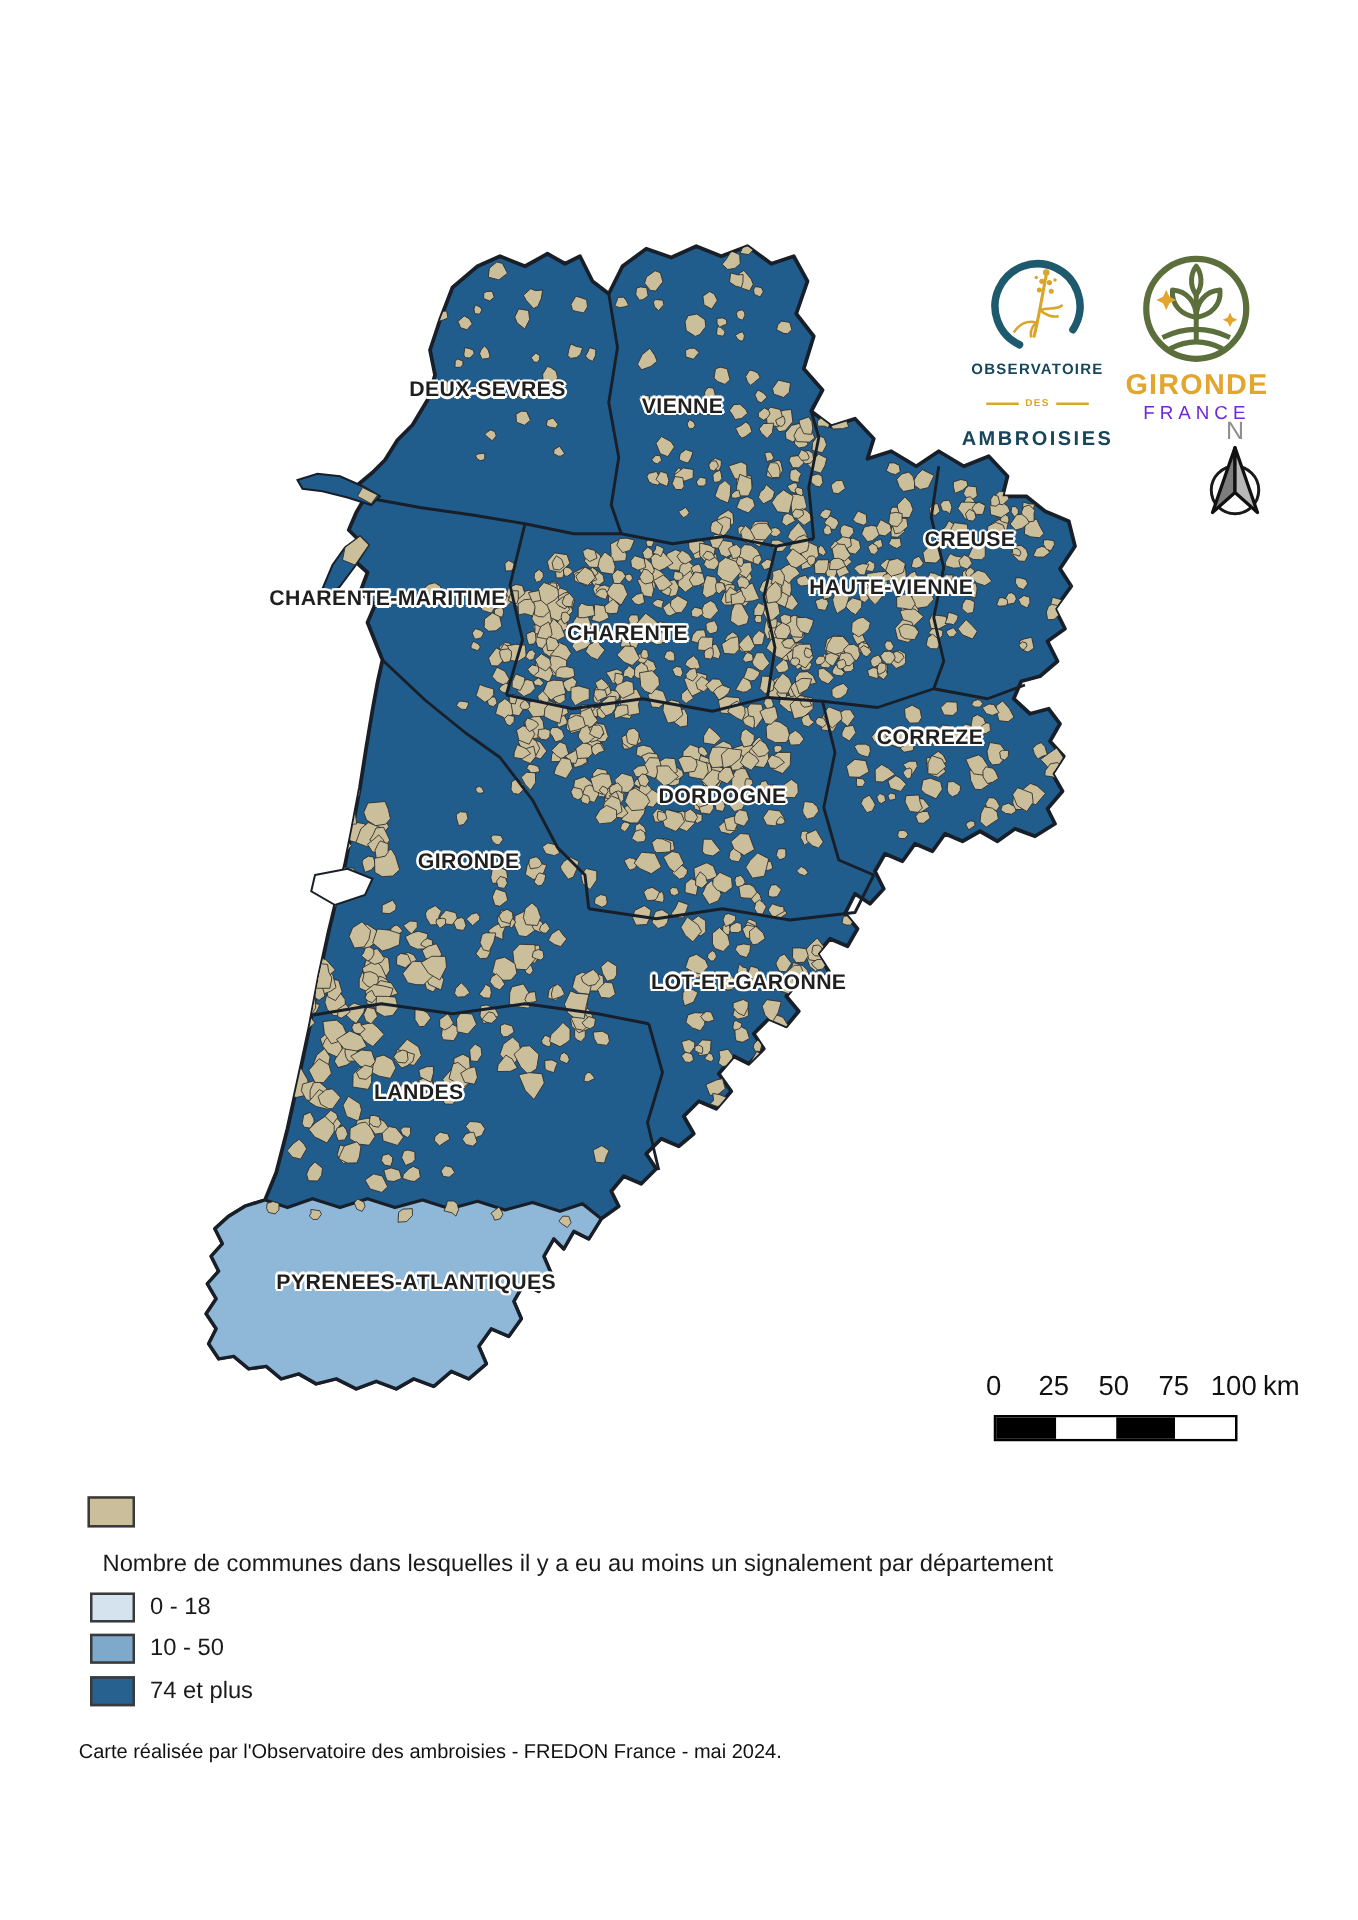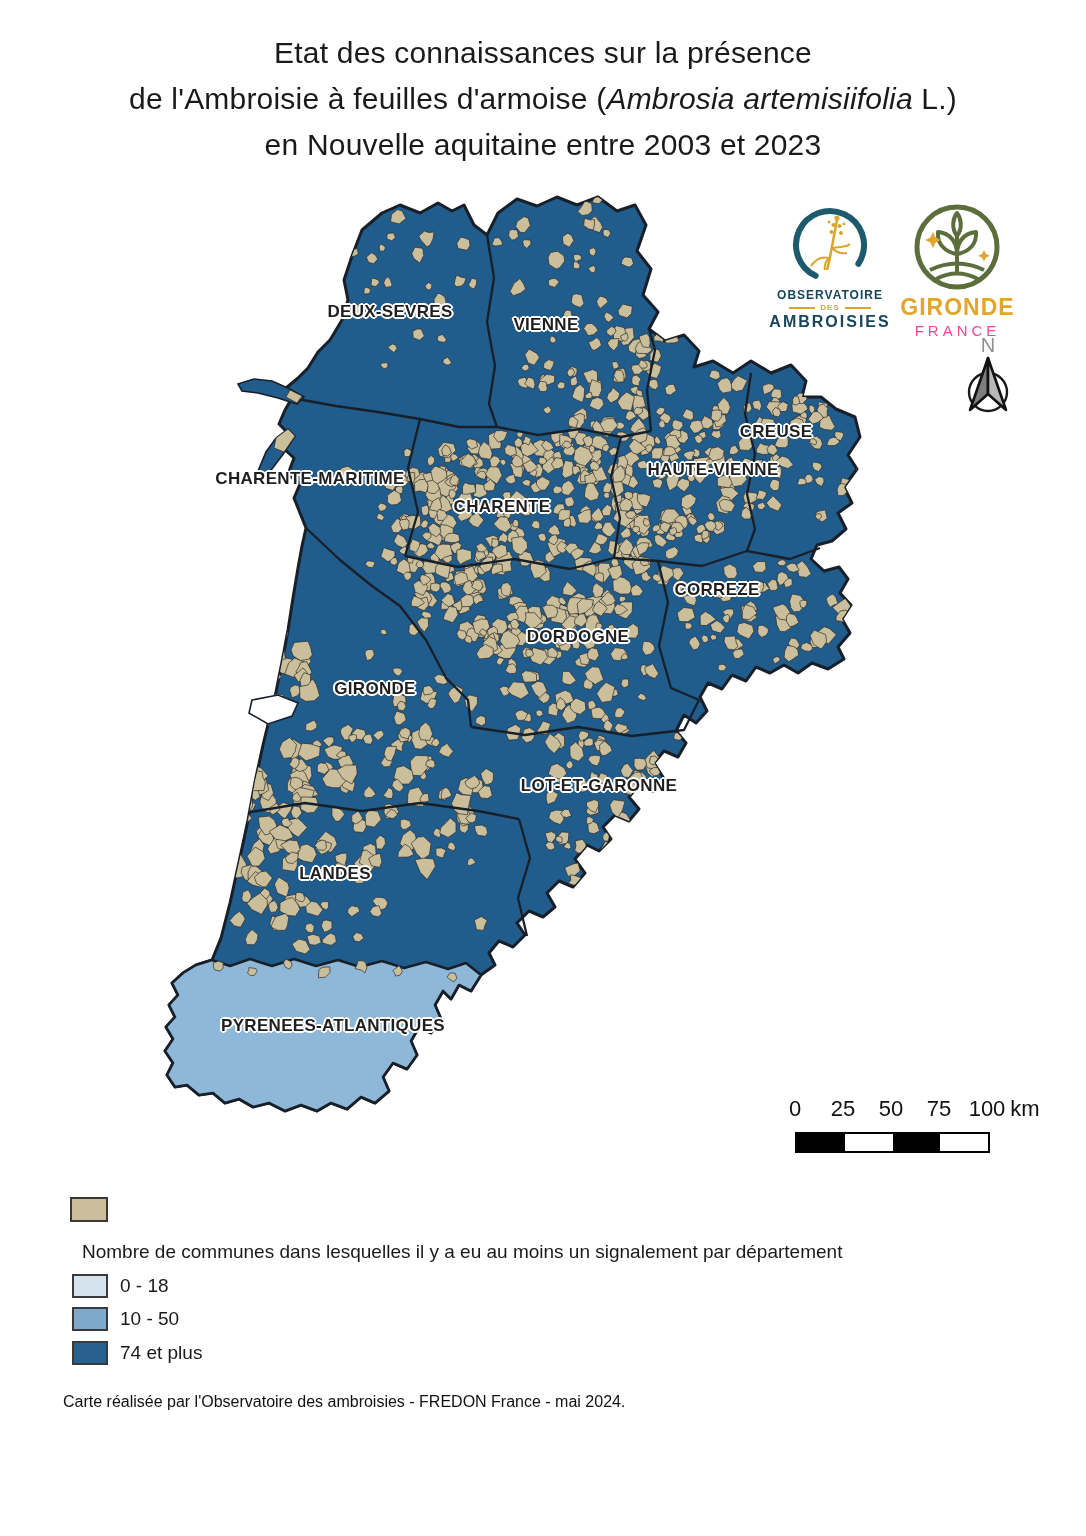--- a/index.html
+++ b/index.html
@@ -6,26 +6,26 @@
   body{font-family:"Liberation Sans", sans-serif;}
   #page{position:relative;width:1086px;height:1536px;background:#fff;overflow:hidden;margin:0 auto;}
   
   .title-block{position:absolute;left:0;top:30px;width:1086px;text-align:center;color:#1a1a1a;
     font-size:30px;line-height:46px;font-weight:500;letter-spacing:0.2px;}
   .title-block .it{font-style:italic;}
   
   .logo{position:absolute;text-align:center;}
   .obs-text{position:absolute;left:762px;top:288px;width:136px;text-align:center;}
   .obs-l1{font-size:12px;font-weight:bold;color:#17455a;letter-spacing:1px;text-align:center;}
-  .obs-l2{display:flex;align-items:center;justify-content:center;gap:5px;color:#d9a62b;font-size:8px;font-weight:bold;letter-spacing:1px;margin:1px 0;}
+  .obs-l2{display:flex;align-items:center;justify-content:center;gap:5px;color:#d9a62b;font-size:8px;font-weight:bold;letter-spacing:1px;margin:16px 0;}
   .obs-l2 i{display:block;width:26px;height:0;border-top:2px solid #d9a62b;}
   .obs-l3{font-size:16px;font-weight:bold;color:#17455a;letter-spacing:2px;}
   .fre-text{position:absolute;left:885px;top:294px;width:145px;text-align:center;}
   .fre-l1{font-size:23px;font-weight:bold;color:#e2a52e;letter-spacing:1px;}
-  .fre-l2{font-size:15px;color:#ec4899;letter-spacing:4px;margin-top:1px;}
+  .fre-l2{font-size:15px;color:#6d28d9;letter-spacing:4px;margin-top:1px;}
   
   .north{position:absolute;left:960px;top:336px;width:56px;text-align:center;}
   .north .n-label{font-size:20px;color:#8f8f8f;line-height:18px;}
   
   .dept-label{position:absolute;transform:translate(-50%,-50%);white-space:nowrap;
     font-size:17px;font-weight:600;color:#1f1f1f;letter-spacing:0.3px;
     text-shadow:2px 0 0 #fff,-2px 0 0 #fff,0 2px 0 #fff,0 -2px 0 #fff,
       1.4px 1.4px 0 #fff,-1.4px 1.4px 0 #fff,1.4px -1.4px 0 #fff,-1.4px -1.4px 0 #fff;}
   
   .scalebar{position:absolute;left:781px;top:1096px;width:290px;height:62px;color:#111;}
@@ -1175,25 +1175,20 @@
     </g>
 
     <polygon points="238,384 254,379 272,381 290,389 304,397 297,404 278,398 258,393 242,391" stroke="#181f28" stroke-width="1.6" fill="#205d8d"></polygon>
     <polygon points="290,390 302,396 297,403 286,397" stroke="#2b2b2b" stroke-width="0.7" fill="#cbbf9b"></polygon>
     <polygon points="258,471 266,452 276,438 288,429 295,436 284,453 272,469 263,477" stroke="#181f28" stroke-width="1.6" fill="#205d8d"></polygon>
     <polygon points="276,438 288,429 295,436 284,452 274,448" stroke="#2b2b2b" stroke-width="0.7" fill="#cbbf9b"></polygon>
 
     <polygon points="252,700 278,695 298,703 292,716 268,724 249,713" stroke="#181f28" stroke-width="1.6" fill="#ffffff"></polygon>
   </svg>
 
-  <div class="title-block">
-    <div>Etat des connaissances sur la présence</div>
-    <div><span>de l'Ambroisie à feuilles d'armoise (</span><span class="it">Ambrosia artemisiifolia</span><span> L.)</span></div>
-    <div>en Nouvelle aquitaine entre 2003 et 2023</div>
-  </div>
 
   <svg class="logo" style="left:787px;top:200px" width="86" height="86" viewBox="0 0 86 86">
     <circle cx="43" cy="45" r="34" fill="none" stroke="#1d5a6e" stroke-width="6" stroke-dasharray="165 49" transform="rotate(115 43 45)" stroke-linecap="round"></circle>
     <path d="M40,70 C44,55 46,40 50,20" fill="none" stroke="#d9a62b" stroke-width="2.5"></path>
     <circle cx="50" cy="18" r="2.6" fill="#d9a62b"></circle>
     <circle cx="46.5" cy="25" r="2.1" fill="#d9a62b"></circle>
     <circle cx="52.5" cy="26" r="2.1" fill="#d9a62b"></circle>
     <circle cx="44.5" cy="32" r="2" fill="#d9a62b"></circle>
     <circle cx="54" cy="33" r="2" fill="#d9a62b"></circle>
     <circle cx="57" cy="24" r="1.4" fill="#d9a62b"></circle>
@@ -1235,21 +1230,21 @@
       <polygon points="28,4 46,56 28,40" fill="#b8b8b8" stroke="#111" stroke-width="2.6" stroke-linejoin="round"></polygon>
     </svg>
   </div>
 
   <div class="dept-label" style="left:390px;top:312px">DEUX-SEVRES</div>
   <div class="dept-label" style="left:546px;top:325px">VIENNE</div>
   <div class="dept-label" style="left:776px;top:432px">CREUSE</div>
   <div class="dept-label" style="left:713px;top:470px">HAUTE-VIENNE</div>
   <div class="dept-label" style="left:310px;top:479px">CHARENTE-MARITIME</div>
   <div class="dept-label" style="left:502px;top:507px">CHARENTE</div>
-  <div class="dept-label" style="left:717px;top:590px">CORREZE</div>
+  <div class="dept-label" style="left:744px;top:590px">CORREZE</div>
   <div class="dept-label" style="left:578px;top:637px">DORDOGNE</div>
   <div class="dept-label" style="left:375px;top:689px">GIRONDE</div>
   <div class="dept-label" style="left:599px;top:786px">LOT-ET-GARONNE</div>
   <div class="dept-label" style="left:335px;top:874px">LANDES</div>
   <div class="dept-label" style="left:333px;top:1026px">PYRENEES-ATLANTIQUES</div>
 
   <div class="scalebar">
     <div class="sb-labels">
       <span style="left:14px">0</span>
       <span style="left:62px">25</span>

